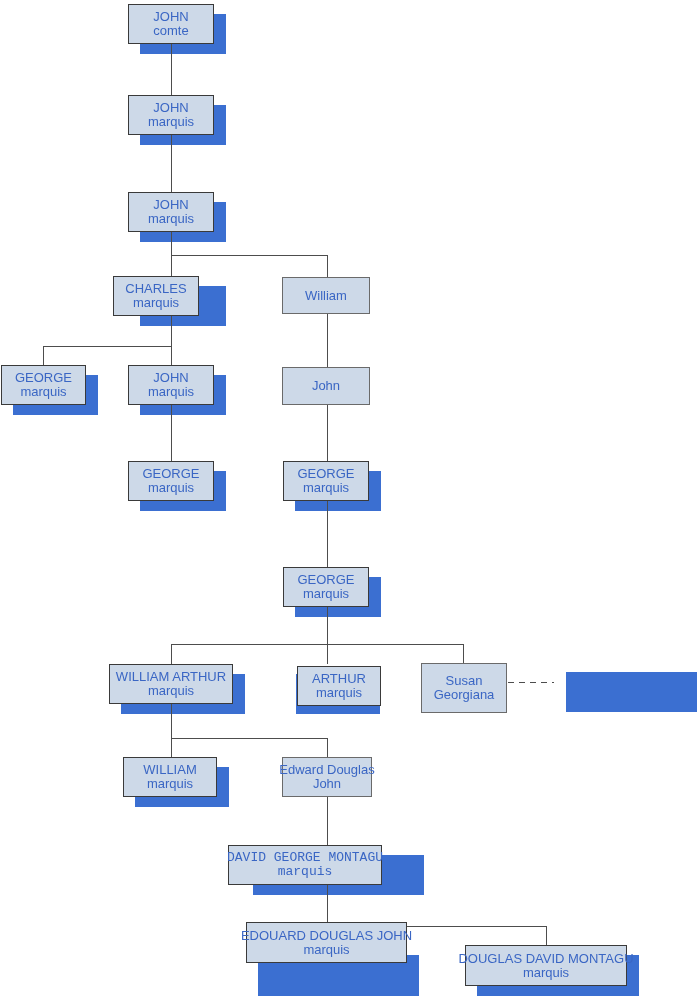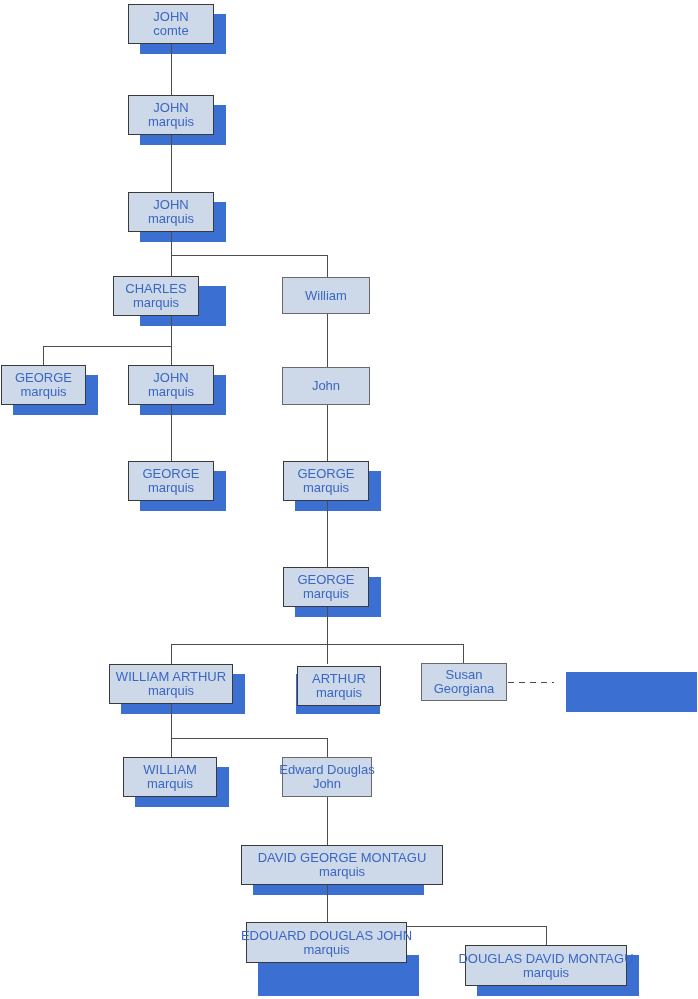--- a/index.html
+++ b/index.html
@@ -123,36 +123,36 @@
     <div class="shadow" style="left: 121px; top: 674px; width: 124px; height: 40px;"></div>
     <div class="node" style="left: 109px; top: 664px; width: 124px; height: 40px;">
       <span>WILLIAM ARTHUR</span>
       <span>marquis</span>
     </div>
     <div class="shadow" style="left: 296px; top: 674px; width: 84px; height: 40px;"></div>
     <div class="node" style="left: 284px; top: 666px; width: 84px; height: 40px; margin-left: 13px;">
       <span>ARTHUR</span>
       <span>marquis</span>
     </div>
-    <div class="node plain" style="left: 421px; top: 663px; width: 86px; height: 38px;">
+    <div class="node plain" style="left: 421px; top: 663px; width: 86px; height: 50px;">
       <span>Susan</span>
       <span>Georgiana</span>
     </div>
     <div class="shadow" style="left: 566px; top: 672px; width: 131px; height: 40px;"></div>
     <div class="shadow" style="left: 135px; top: 767px; width: 94px; height: 40px;"></div>
     <div class="node" style="left: 123px; top: 757px; width: 94px; height: 40px;">
       <span>WILLIAM</span>
       <span>marquis</span>
     </div>
     <div class="node plain" style="left: 282px; top: 757px; width: 90px; height: 40px;">
       <span>Edward Douglas</span>
       <span>John</span>
     </div>
     <div class="shadow" style="left: 253px; top: 855px; width: 171px; height: 40px;"></div>
-    <div class="node" style="left: 241px; top: 845px; width: 202px; height: 40px;">
+    <div class="node" style="left: 228px; top: 845px; width: 154px; height: 40px; font-family: Liberation Mono, monospace;">
       <span>DAVID GEORGE MONTAGU</span>
       <span>marquis</span>
     </div>
     <div class="shadow" style="left: 258px; top: 955px; width: 161px; height: 41px;"></div>
     <div class="node" style="left: 246px; top: 922px; width: 161px; height: 41px;">
       <span>EDOUARD DOUGLAS JOHN</span>
       <span>marquis</span>
     </div>
     <div class="shadow" style="left: 477px; top: 955px; width: 162px; height: 41px;"></div>
     <div class="node" style="left: 465px; top: 945px; width: 162px; height: 41px;">

